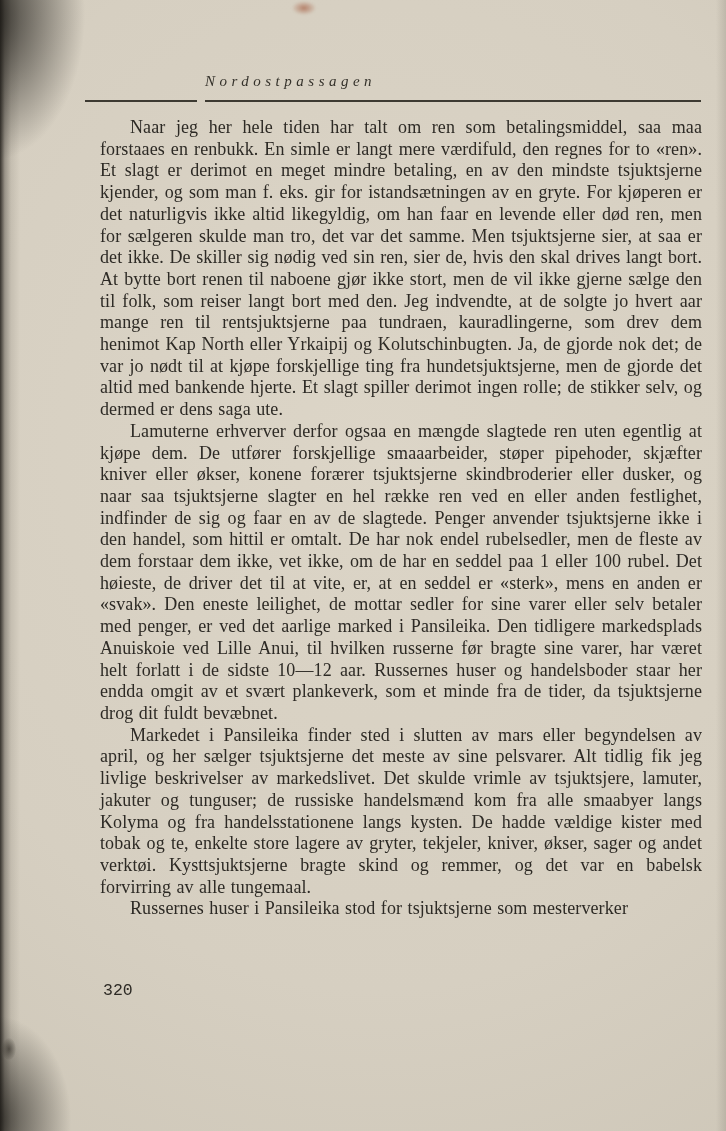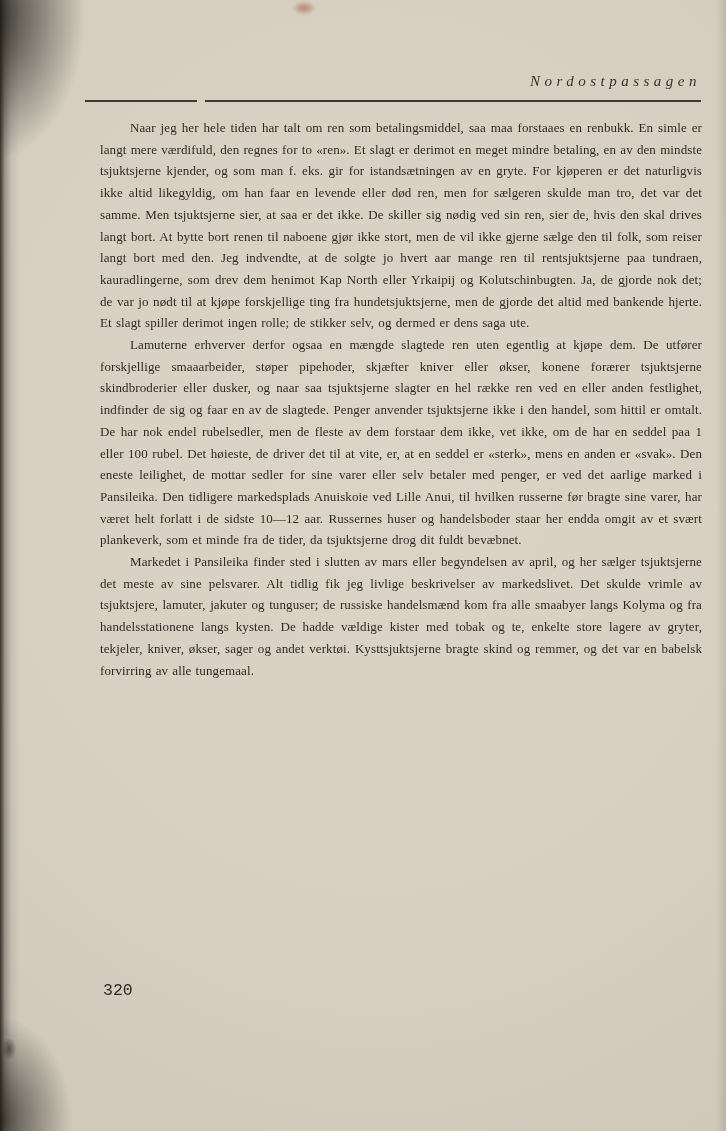--- a/index.html
+++ b/index.html
@@ -53,41 +53,41 @@
     border-radius: 50%;
     background: radial-gradient(ellipse, rgba(158,77,47,0.6), rgba(158,77,47,0) 72%);
     filter: blur(1px);
     pointer-events: none;
   }
 
   
   .header-title {
     position: absolute;
     top: 73px; left: 205px; width: 496px;
-    text-align: right;
+    text-align: left;
     font-style: italic;
     font-size: 15px;
     letter-spacing: 4.5px;
     color: #35322b;
     white-space: nowrap;
   }
   .rule {
     position: absolute;
     top: 100px;
     height: 2px;
     background: #3d3a32;
   }
   .rule-left  { left: 85px;  width: 112px; }
   .rule-main  { left: 205px; width: 496px; }
 
   
   .body-text {
     position: absolute;
     top: 117px; left: 100px; width: 602px;
-    font-size: 13px;
+    font-size: 18px;
     line-height: 21.7px;
     text-align: justify;
     letter-spacing: 0.1px;
     word-spacing: 0.8px;
     color: #2d2a25;
   }
   .body-text p { margin: 0; text-indent: 30px; }
 
   .page-number {
     position: absolute;
@@ -110,17 +110,18 @@
   <div class="smudge"></div>
 
   <div class="header-title">Nordostpassagen</div>
   <div class="rule rule-left"></div>
   <div class="rule rule-main"></div>
 
   <div class="body-text">
     <p>Naar jeg her hele tiden har talt om ren som betalingsmiddel, saa maa forstaaes en renbukk. En simle er langt mere værdifuld, den regnes for to «ren». Et slagt er derimot en meget mindre betaling, en av den mindste tsjuktsjerne kjender, og som man f. eks. gir for istandsætningen av en gryte. For kjøperen er det naturligvis ikke altid likegyldig, om han faar en levende eller død ren, men for sælgeren skulde man tro, det var det samme. Men tsjuktsjerne sier, at saa er det ikke. De skiller sig nødig ved sin ren, sier de, hvis den skal drives langt bort. At bytte bort renen til naboene gjør ikke stort, men de vil ikke gjerne sælge den til folk, som reiser langt bort med den. Jeg indvendte, at de solgte jo hvert aar mange ren til rentsjuktsjerne paa tundraen, kauradlingerne, som drev dem henimot Kap North eller Yrkaipij og Kolutschinbugten. Ja, de gjorde nok det; de var jo nødt til at kjøpe forskjellige ting fra hundetsjuktsjerne, men de gjorde det altid med bankende hjerte. Et slagt spiller derimot ingen rolle; de stikker selv, og dermed er dens saga ute.</p>
     <p>Lamuterne erhverver derfor ogsaa en mængde slagtede ren uten egentlig at kjøpe dem. De utfører forskjellige smaaarbeider, støper pipehoder, skjæfter kniver eller økser, konene forærer tsjuktsjerne skindbroderier eller dusker, og naar saa tsjuktsjerne slagter en hel række ren ved en eller anden festlighet, indfinder de sig og faar en av de slagtede. Penger anvender tsjuktsjerne ikke i den handel, som hittil er omtalt. De har nok endel rubelsedler, men de fleste av dem forstaar dem ikke, vet ikke, om de har en seddel paa 1 eller 100 rubel. Det høieste, de driver det til at vite, er, at en seddel er «sterk», mens en anden er «svak». Den eneste leilighet, de mottar sedler for sine varer eller selv betaler med penger, er ved det aarlige marked i Pansileika. Den tidligere markedsplads Anuiskoie ved Lille Anui, til hvilken russerne før bragte sine varer, har været helt forlatt i de sidste 10—12 aar. Russernes huser og handelsboder staar her endda omgit av et svært plankeverk, som et minde fra de tider, da tsjuktsjerne drog dit fuldt bevæbnet.</p>
     <p>Markedet i Pansileika finder sted i slutten av mars eller begyndelsen av april, og her sælger tsjuktsjerne det meste av sine pelsvarer. Alt tidlig fik jeg livlige beskrivelser av markedslivet. Det skulde vrimle av tsjuktsjere, lamuter, jakuter og tunguser; de russiske handelsmænd kom fra alle smaabyer langs Kolyma og fra handelsstationene langs kysten. De hadde vældige kister med tobak og te, enkelte store lagere av gryter, tekjeler, kniver, økser, sager og andet verktøi. Kysttsjuktsjerne bragte skind og remmer, og det var en babelsk forvirring av alle tungemaal.</p>
+    <p>Russernes huser i Pansileika stod for tsjuktsjerne som mesterverker</p>
   </div>
 
   <div class="page-number">320</div>
 
 </div>
 
 </body></html>

